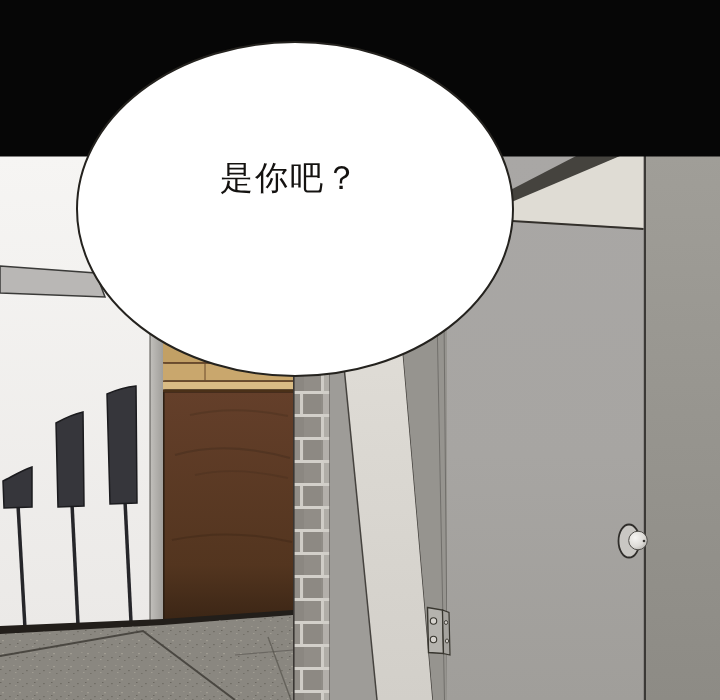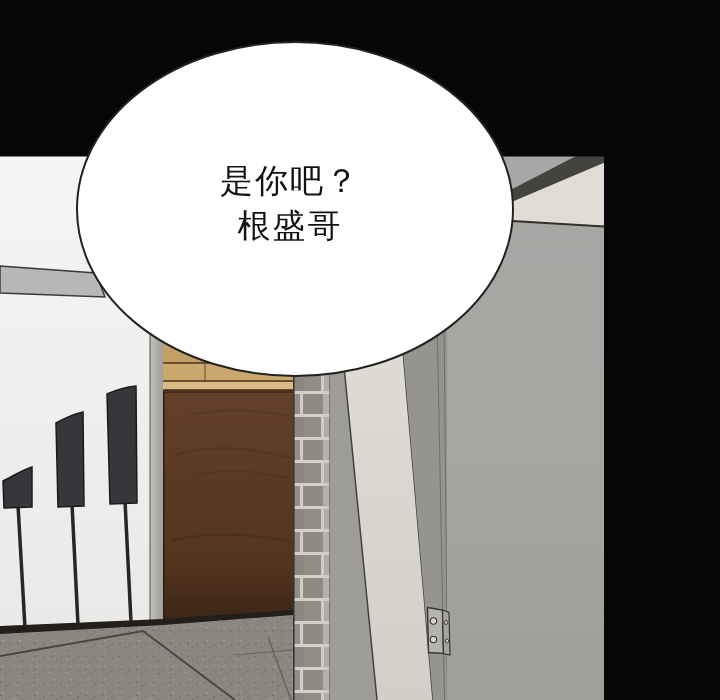--- a/index.html
+++ b/index.html
@@ -1,18 +1,18 @@
 <!DOCTYPE html>
 <html><head>
 <meta charset="utf-8">
 <style>
   html,body{margin:0;padding:0;background:#060606;}
   #panel{
-    position:relative;width:604px;height:700px;overflow:hidden;
-    font-family:Liberation Sans, sans-serif;background:#060606;
+    position:relative;width:720px;height:700px;overflow:hidden;
+    font-family:Liberation Mono, monospace;background:#060606;
   }
   #scene{position:absolute;left:0;top:0;width:720px;height:700px;display:block;}
   #speech-text{
     position:absolute;left:120px;top:158px;width:340px;
     text-align:center;font-size:33px;line-height:45px;letter-spacing:2px;
     color:#141210;z-index:5;user-select:none;
   }
 </style>
 </head>
 <body>
@@ -147,15 +147,14 @@
       <circle cx="433.5" cy="639.5" r="3.2" fill="#d6d3ce" stroke="#38362f" stroke-width="1.1"></circle>
       <ellipse cx="446" cy="622.5" rx="1.6" ry="2" fill="#d6d3ce" stroke="#38362f" stroke-width="0.9"></ellipse>
       <ellipse cx="447" cy="641" rx="1.6" ry="2" fill="#d6d3ce" stroke="#38362f" stroke-width="0.9"></ellipse>
     </g>
 
     <ellipse cx="295" cy="209" rx="218" ry="167" fill="#ffffff" stroke="#24221e" stroke-width="2"></ellipse>
   </svg>
 
   <div id="speech-text">
     <div>是你吧？</div>
-    <div>根盛哥</div>
   </div>
 </div>
 
 </body></html>

